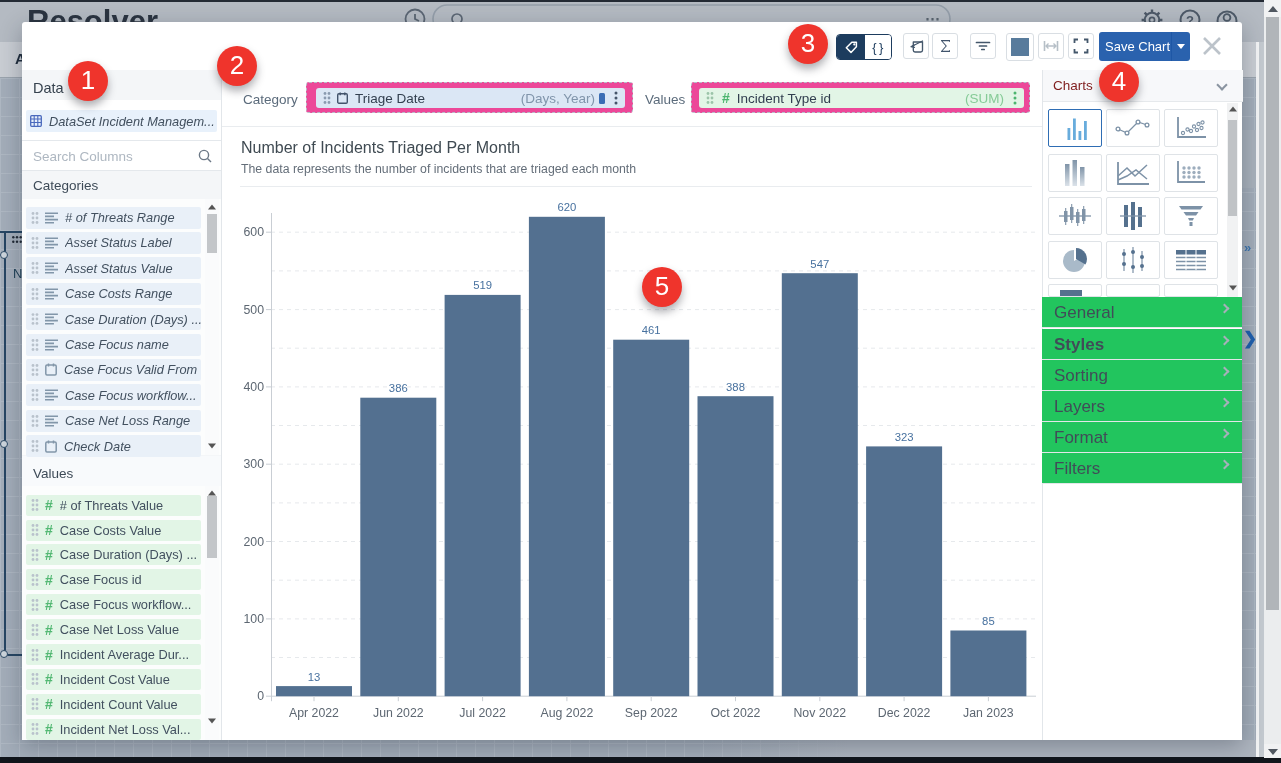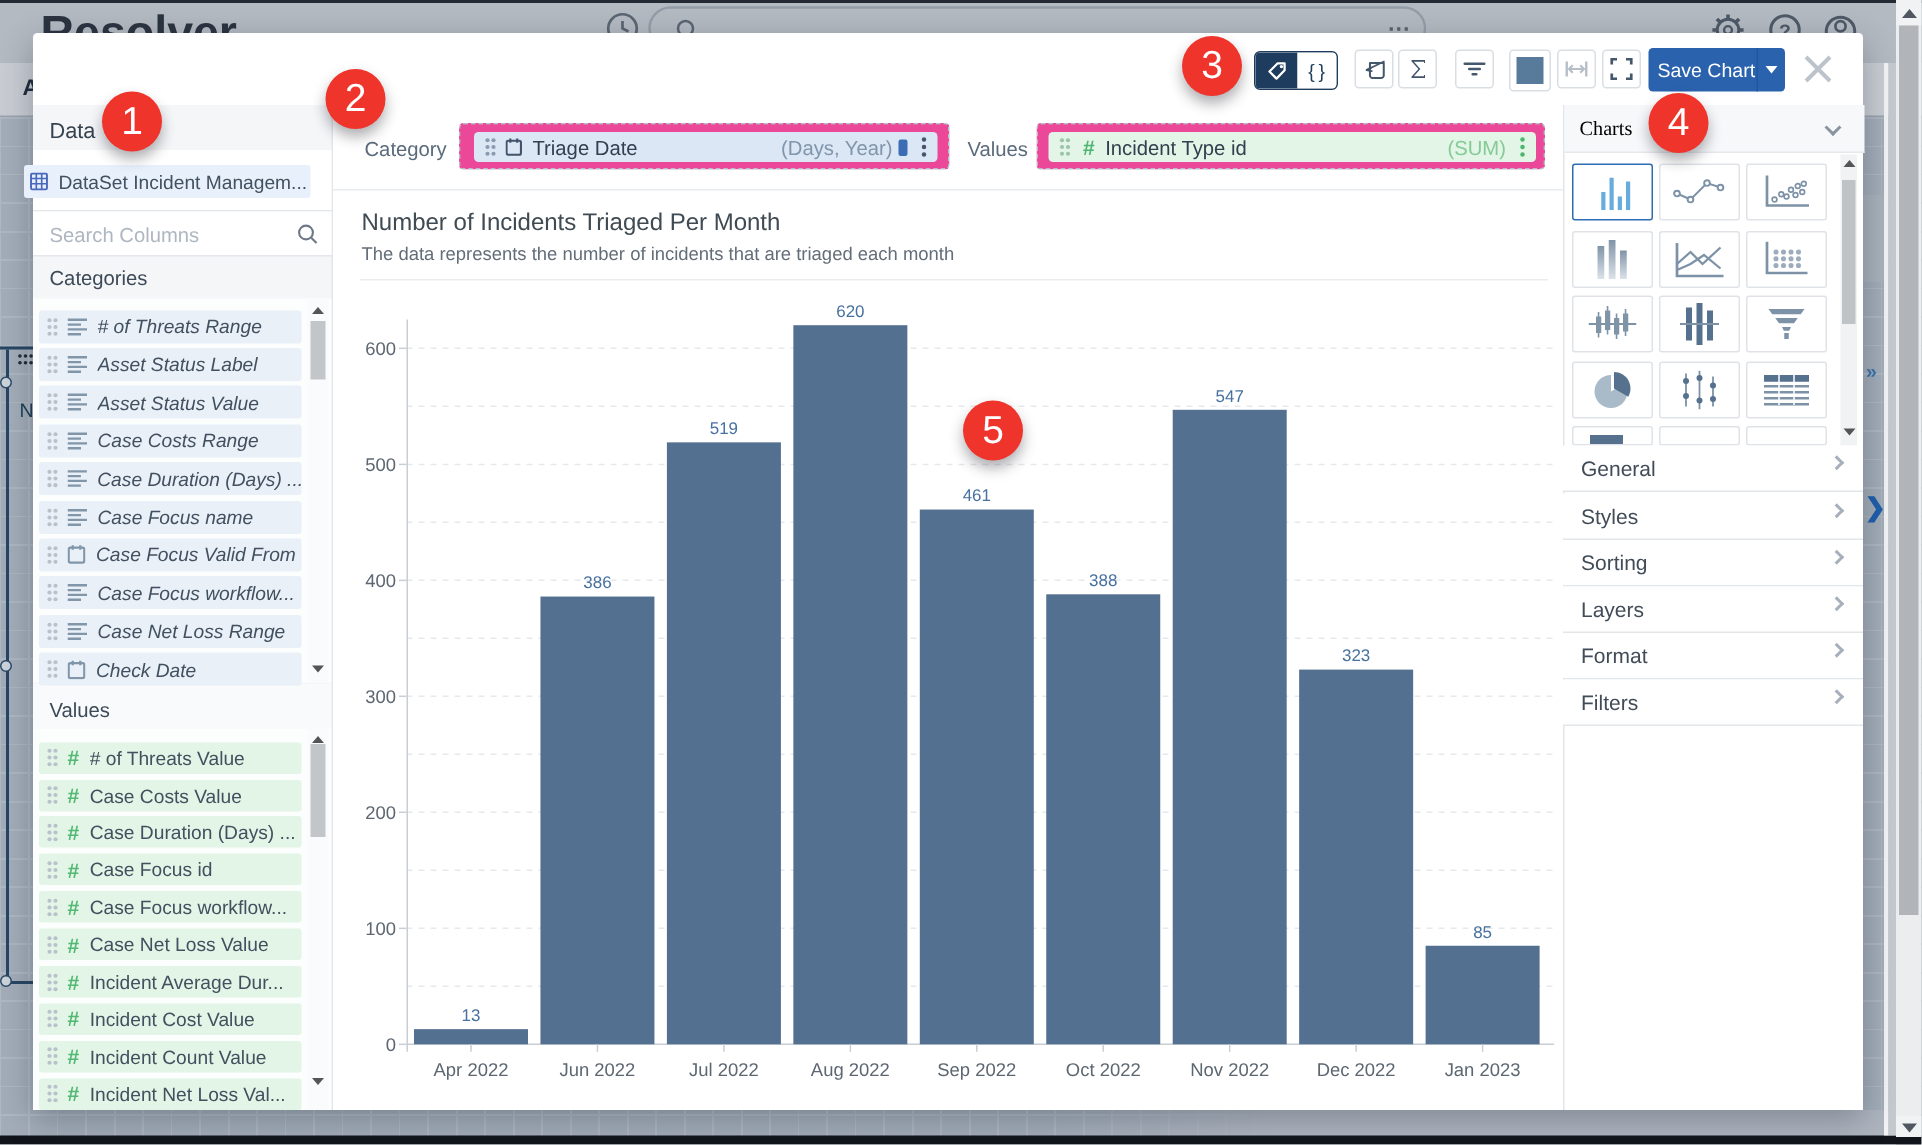--- a/index.html
+++ b/index.html
@@ -72,22 +72,22 @@
 
 .msb { position:absolute; left:205px; width:14px; background:#fafbfc; }
 .msb .mthumb { position:absolute; left:2px; width:10px; background:#c3c6c9; }
 
 
 #rp { left:1042px; top:70px; width:200px; height:670px; background:#fff; border-left:1px solid #e2e6ea; }
 #rp-head { position:absolute; left:0; top:0; width:200px; height:32px; background:#f7f8fa; border-bottom:1px solid #e6e9ec; }
 .cell { position:absolute; width:54px; height:38px; border:1px solid #dfe3e7; border-radius:2px; background:#fff;
   display:flex; align-items:center; justify-content:center; }
 .cellsel { border:1.5px solid #2e6db4; }
-.acc { position:absolute; left:1042px; width:200px; height:31px; background:#ffffff; border-bottom:1px solid #e3e6e9;
-  font-size:14px; color:#414c58; line-height:31px; padding-left:12px; }
+.acc { position:absolute; left:1042px; width:200px; height:31px; background:#22c55e; border-bottom:1px solid #e3e6e9;
+  font-size:17px; color:#414c58; line-height:31px; padding-left:12px; }
 .acc .chev { position:absolute; right:14px; top:8px; width:7px; height:7px; border-top:2px solid #a7b0ba;
   border-right:2px solid #a7b0ba; transform:rotate(45deg); }
 
 
 #pillrow-border { left:222px; top:126px; width:820px; height:1px; background:#e9ecef; }
 .plabel { font-size:13.5px; color:#5b6b7b; }
 .dashbox { position:absolute; top:82px; height:31px; border:1px dashed #b6bfc9; border-radius:3px; background:#ec4899; }
 .pill { position:absolute; top:5px; height:20px; border-radius:3px; display:flex; align-items:center; font-size:13.5px; color:#323f4f; }
 
 
@@ -208,21 +208,21 @@
     </div>
   </div>
 <svg class="abs" style="left:1201px;top:35px;" width="22" height="22" viewBox="0 0 22 22">
     <path d="M3 3 19 19M19 3 3 19" stroke="#bcc3ca" stroke-width="2.6"></path>
   </svg>
 
 <div class="abs" id="lp"></div>
 <div class="t" style="left:33px;top:80px;font-size:14.5px;color:#36424e;">Data</div>
 <div class="lp-div" style="left:22px;top:101px;"></div>
 <div class="abs" style="left:22px;top:100px;width:199px;height:40px;background:#fff;"></div>
-<div class="lrow" style="left:16px;top:110px;width:191px;height:22px;background:#e8f1fb;">
+<div class="lrow" style="left:26px;top:110px;width:191px;height:22px;background:#e8f1fb;font-style:italic;">
   <svg class="ric" width="12" height="12" viewBox="0 0 12 12" style="margin-left:4px;">
       <rect x="0.7" y="0.7" width="10.6" height="10.6" rx="1" fill="none" stroke="#4a69bd" stroke-width="1.3"></rect>
       <path d="M0.7 4h10.6M4.2 0.7v10.6M7.8 0.7v10.6M0.7 7.5h10.6" stroke="#4a69bd" stroke-width="1.1"></path>
     </svg>
   <span class="rtxt">DataSet Incident Managem...</span>
 </div>
 <div class="lp-div" style="left:22px;top:140px;"></div>
 <div class="abs" style="left:22px;top:141px;width:199px;height:29px;background:#fff;"></div>
 <div class="t" style="left:33px;top:149px;font-size:13.5px;color:#aeb7c1;">Search Columns</div>
 <svg class="abs" style="left:198px;top:149px;" width="14" height="14" viewBox="0 0 14 14">
@@ -564,21 +564,21 @@
     <div class="msb" style="top:486px;height:254px;">
       <div class="tri-up" style="margin:4px auto 0;border-bottom-color:#555;transform:scale(.8);"></div>
       <div class="mthumb" style="top:10px;height:62px;"></div>
       <div class="tri-dn" style="margin:222px auto 0;border-top-color:#555;transform:scale(.8);"></div>
     </div>
   </div>
 
 <div class="abs" id="rp">
     <div id="rp-head"></div>
   </div>
-<div class="t" style="left:1053px;top:78px;font-size:13.5px;color:#000000;font-family:Liberation Serif, serif;">Charts</div>
+<div class="t" style="left:1053px;top:78px;font-size:13.5px;color:#7f1d1d;">Charts</div>
 <div class="abs" style="left:1218px;top:81px;width:8px;height:8px;border-right:2px solid #8a94a0;border-bottom:2px solid #8a94a0;transform:rotate(45deg);"></div>
 <div id="chartcells">
     <div class="cell cellsel" style="left:1048px;top:109px;">
       <svg width="30" height="26" viewBox="0 0 30 26">
         <g fill="#68acdc">
           <rect x="7.5" y="13" width="2.8" height="12"></rect>
           <rect x="13" y="3.5" width="2.8" height="21.5"></rect>
           <rect x="18.5" y="16" width="2.8" height="9"></rect>
           <rect x="24" y="6" width="2.8" height="19"></rect>
         </g>
@@ -723,21 +723,21 @@
     <div class="abs" style="left:1227px;top:103px;width:11px;height:194px;background:#f1f2f3;"></div>
     <div class="abs" style="left:1227px;top:106px;width:11px;">
       <div class="tri-up" style="margin:0 auto;border-bottom-color:#555;transform:scale(.8);"></div>
     </div>
     <div class="abs" style="left:1228px;top:120px;width:9px;height:96px;background:#c0c3c6;"></div>
     <div class="abs" style="left:1227px;top:285px;width:11px;">
       <div class="tri-dn" style="margin:0 auto;border-top-color:#555;transform:scale(.8);"></div>
     </div>
   </div>
 <div class="acc" style="top:297px;">General<div class="chev"></div></div>
-<div class="acc" style="top:329px;">Styles<div class="chev"></div></div>
+<div class="acc" style="top:329px;font-weight:bold;">Styles<div class="chev"></div></div>
 <div class="acc" style="top:360px;">Sorting<div class="chev"></div></div>
 <div class="acc" style="top:391px;">Layers<div class="chev"></div></div>
 <div class="acc" style="top:422px;">Format<div class="chev"></div></div>
 <div class="acc" style="top:453px;">Filters<div class="chev"></div></div>
 
 <div class="t plabel" style="left:243px;top:92px;">Category</div>
 <div class="dashbox" style="left:306px;width:327px;">
   <div class="pill" style="left:9px;width:309px;background:#dbe7f5;">
     <svg style="margin-left:7px;" width="8" height="14" viewBox="0 0 8 14">
         <g fill="#8a9bb0">

